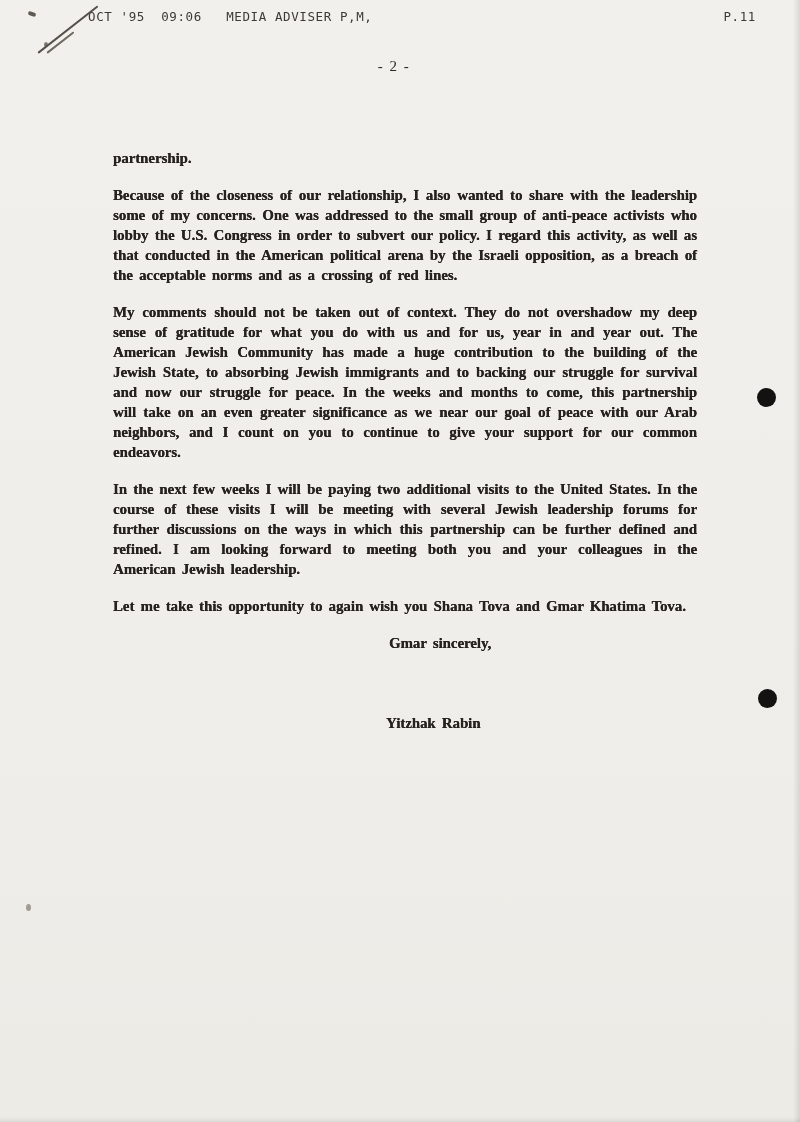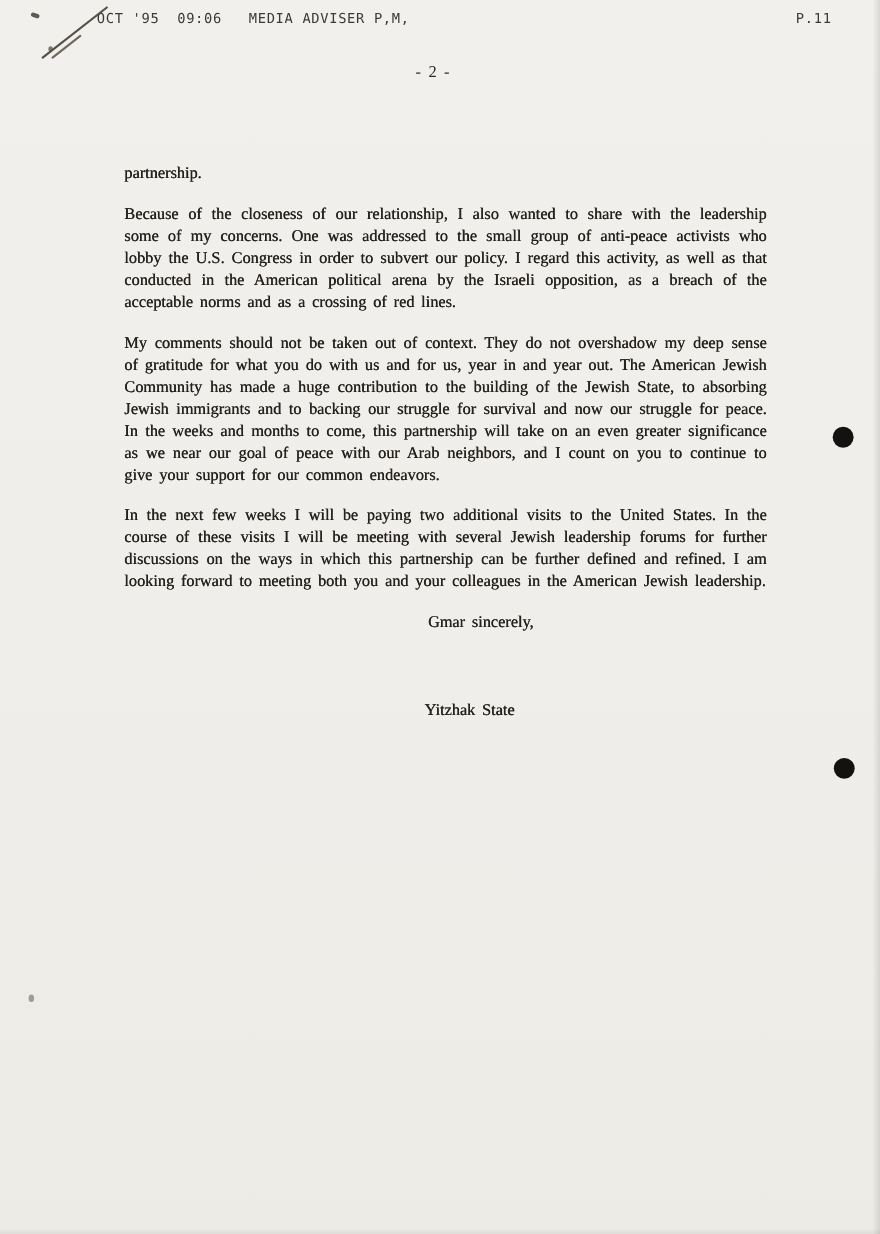--- a/index.html
+++ b/index.html
@@ -72,20 +72,21 @@
     position: absolute;
     left: 113px;
     top: 148px;
     width: 584px;
     font-size: 14.8px;
     line-height: 20px;
     text-align: justify;
     word-spacing: 2.5px;
     
     text-shadow: 0.25px 0 0 currentColor;
+    font-weight: bold;
   }
   .letter-body p {
     margin: 0 0 17px 0;
   }
   .letter-body .closing {
     margin: 12px 0 0 276px;
     text-align: left;
   }
   .letter-body .signature {
     margin: 60px 0 0 273px;
@@ -171,23 +172,24 @@
   <span class="pen-mark-main"></span>
   <span class="pen-mark-short"></span>
 
   <div class="page-number">- 2 -</div>
 
   <div class="letter-body">
     <p>partnership.</p>
     <p>Because of the closeness of our relationship, I also wanted to share with the leadership some of my concerns. One was addressed to the small group of anti-peace activists who lobby the U.S. Congress in order to subvert our policy. I regard this activity, as well as that conducted in the American political arena by the Israeli opposition, as a breach of the acceptable norms and as a crossing of red lines.</p>
     <p>My comments should not be taken out of context. They do not overshadow my deep sense of gratitude for what you do with us and for us, year in and year out. The American Jewish Community has made a huge contribution to the building of the Jewish State, to absorbing Jewish immigrants and to backing our struggle for survival and now our struggle for peace. In the weeks and months to come, this partnership will take on an even greater significance as we near our goal of peace with our Arab neighbors, and I count on you to continue to give your support for our common endeavors.</p>
     <p>In the next few weeks I will be paying two additional visits to the United States. In the course of these visits I will be meeting with several Jewish leadership forums for further discussions on the ways in which this partnership can be further defined and refined. I am looking forward to meeting both you and your colleagues in the American Jewish leadership.</p>
+    <p>Let me take this opportunity to again wish you Shana Tova and Gmar Khatima Tova.</p>
 
     <p class="closing">Gmar sincerely,</p>
 
-    <p class="signature">Yitzhak State</p>
+    <p class="signature">Yitzhak Rabin</p>
   </div>
 
   <span class="scan-dot top"></span>
   <span class="scan-dot bottom"></span>
   <span class="mark-speck-bottom"></span>
 
 </div>
 
 </body></html>

